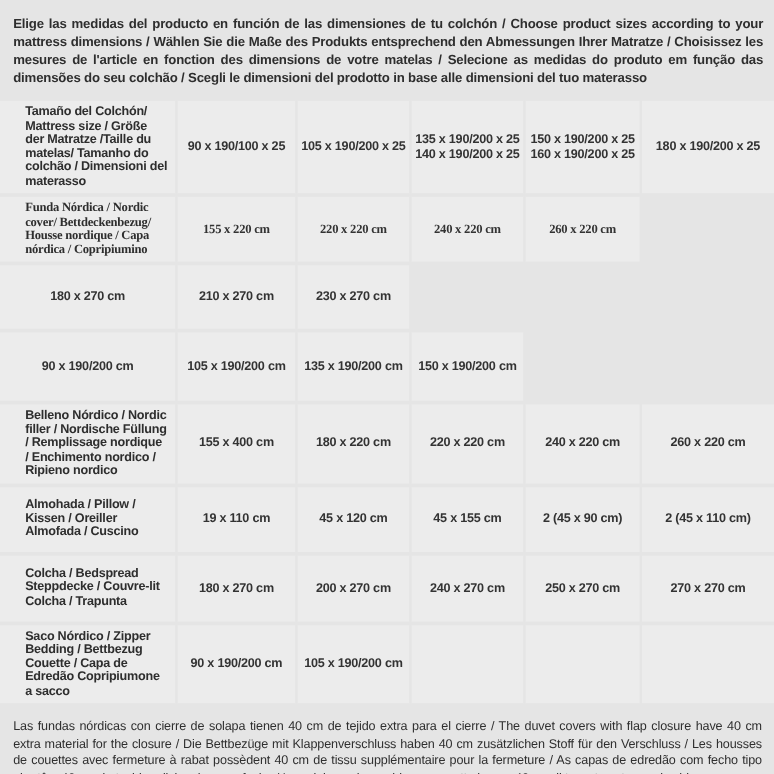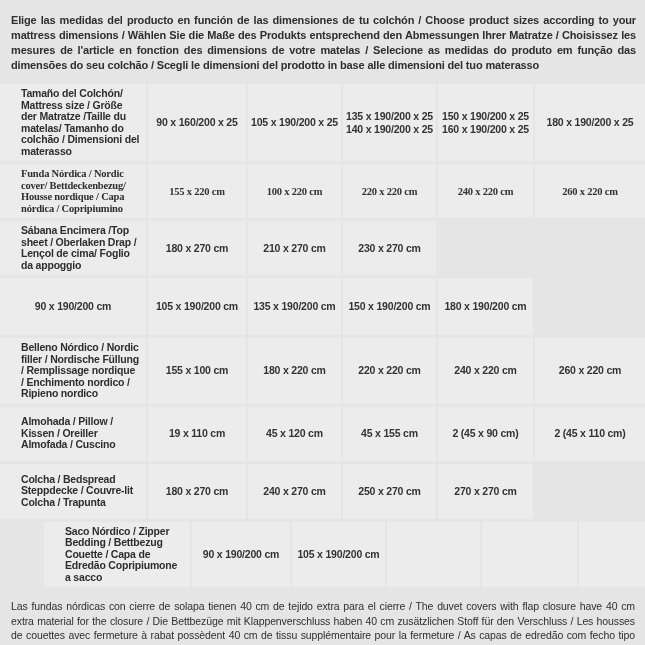--- a/index.html
+++ b/index.html
@@ -34,21 +34,21 @@
     column-gap: 2px;
     margin-bottom: 3px;
   }
   .t-row:nth-child(1) { min-height: 60px; }
   .t-row:nth-child(2) { min-height: 54px; font-family: Liberation Serif, serif; }
   .t-row:nth-child(3) { min-height: 53px; }
   .t-row:nth-child(4) { min-height: 57px; }
   .t-row:nth-child(5) { min-height: 65px; }
   .t-row:nth-child(6) { min-height: 54px; }
   .t-row:nth-child(7) { min-height: 55px; }
-  .t-row:nth-child(8) { min-height: 54px; padding-left: 44px; }
+  .t-row:nth-child(8) { min-height: 54px; }
   .cell {
     background: #ececec;
     display: flex;
     align-items: center;
     color: #333333;
     font-weight: 700;
     font-size: 10.5px;
     letter-spacing: -0.2px;
     box-sizing: border-box;
   }
@@ -81,74 +81,72 @@
 <body>
 
 <div class="page">
 
   <p class="intro">Elige las medidas del producto en función de las dimensiones de tu colchón / Choose product sizes according to your mattress dimensions / Wählen Sie die Maße des Produkts entsprechend den Abmessungen Ihrer Matratze / Choisissez les mesures de l'article en fonction des dimensions de votre matelas / Selecione as medidas do produto em função das dimensões do seu colchão / Scegli le dimensioni del prodotto in base alle dimensioni del tuo materasso</p>
 
   <div class="size-table">
 
     <div class="t-row">
       <div class="cell label">Tamaño del Colchón/ Mattress size / Größe der Matratze /Taille du matelas/ Tamanho do colchão / Dimensioni del materasso</div>
-      <div class="cell val">90 x 160/200 x 25</div>
+      <div class="cell val">90 x 190/100 x 25</div>
       <div class="cell val">105 x 190/200 x 25</div>
       <div class="cell val">135 x 190/200 x 25
 140 x 190/200 x 25</div>
       <div class="cell val">150 x 190/200 x 25
 160 x 190/200 x 25</div>
       <div class="cell val">180 x 190/200 x 25</div>
     </div>
 
     <div class="t-row">
       <div class="cell label">Funda Nórdica /  Nordic cover/ Bettdeckenbezug/ Housse nordique  / Capa nórdica / Copripiumino</div>
       <div class="cell val">155 x 220 cm</div>
-      <div class="cell val">100 x 220 cm</div>
       <div class="cell val">220 x 220 cm</div>
       <div class="cell val">240 x 220 cm</div>
       <div class="cell val">260 x 220 cm</div>
     </div>
 
     <div class="t-row">
-      <div class="cell label">Sábana Encimera /Top sheet / Oberlaken Drap / Lençol de cima/ Foglio da appoggio</div>
       <div class="cell val">180 x 270 cm</div>
       <div class="cell val">210 x 270 cm</div>
       <div class="cell val">230 x 270 cm</div>
     </div>
 
     <div class="t-row">
       <div class="cell val">90 x 190/200 cm</div>
       <div class="cell val">105 x 190/200 cm</div>
       <div class="cell val">135 x 190/200 cm</div>
       <div class="cell val">150 x 190/200 cm</div>
-      <div class="cell val">180 x 190/200 cm</div>
     </div>
 
     <div class="t-row">
       <div class="cell label">Belleno Nórdico / Nordic filler / Nordische Füllung / Remplissage nordique / Enchimento nordico / Ripieno nordico</div>
-      <div class="cell val">155 x 100 cm</div>
+      <div class="cell val">155 x 400 cm</div>
       <div class="cell val">180 x 220 cm</div>
       <div class="cell val">220 x 220 cm</div>
       <div class="cell val">240 x 220 cm</div>
       <div class="cell val">260 x 220 cm</div>
     </div>
 
     <div class="t-row">
       <div class="cell label">Almohada  / Pillow / Kissen / Oreiller Almofada / Cuscino</div>
       <div class="cell val">19 x 110 cm</div>
       <div class="cell val">45 x 120 cm</div>
       <div class="cell val">45 x 155 cm</div>
       <div class="cell val">2 (45 x 90 cm)</div>
       <div class="cell val">2 (45 x 110 cm)</div>
     </div>
 
     <div class="t-row">
       <div class="cell label">Colcha / Bedspread Steppdecke / Couvre-lit Colcha / Trapunta</div>
       <div class="cell val">180 x 270 cm</div>
+      <div class="cell val">200 x 270 cm</div>
       <div class="cell val">240 x 270 cm</div>
       <div class="cell val">250 x 270 cm</div>
       <div class="cell val">270 x 270 cm</div>
     </div>
 
     <div class="t-row">
       <div class="cell label">Saco Nórdico / Zipper Bedding / Bettbezug Couette  / Capa de Edredão Copripiumone a sacco</div>
       <div class="cell val">90 x 190/200 cm</div>
       <div class="cell val">105 x 190/200 cm</div>
       <div class="cell val"></div>

